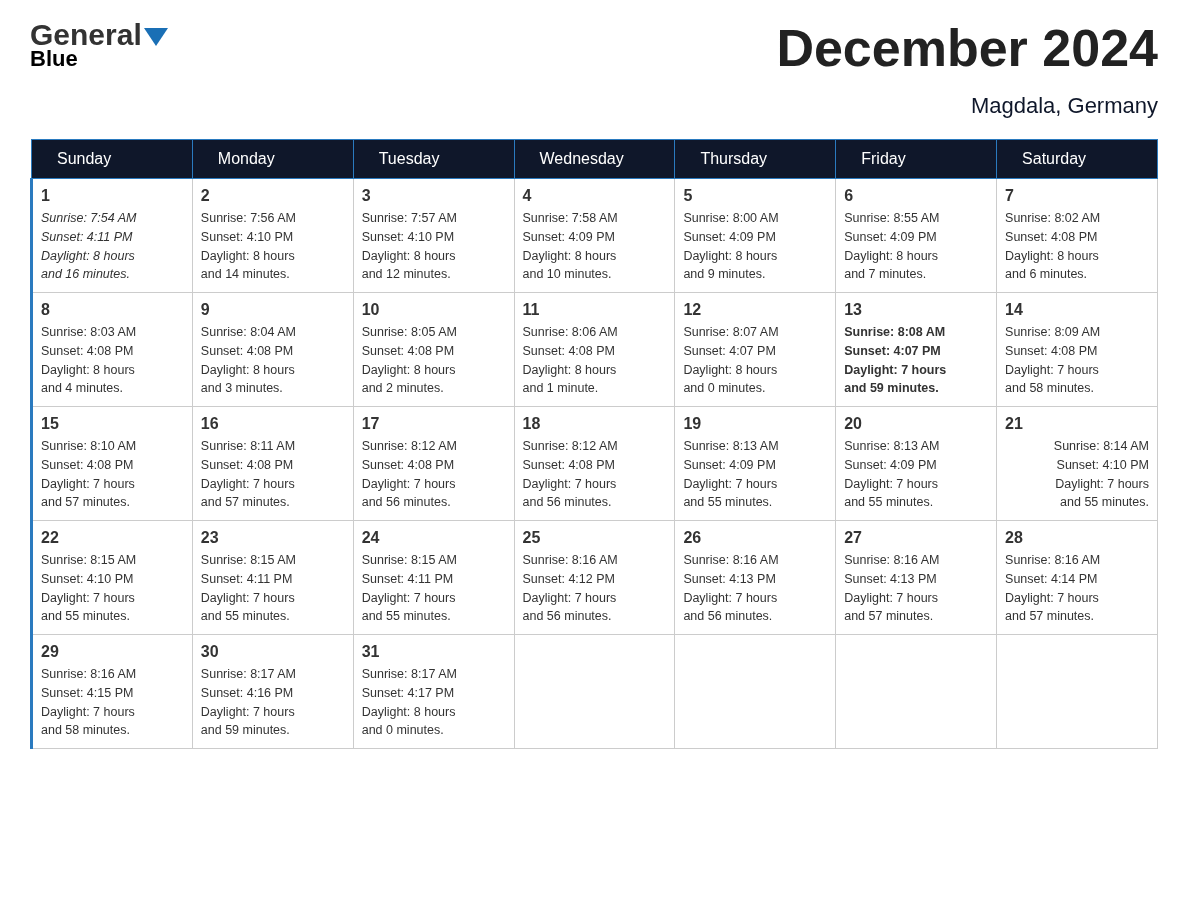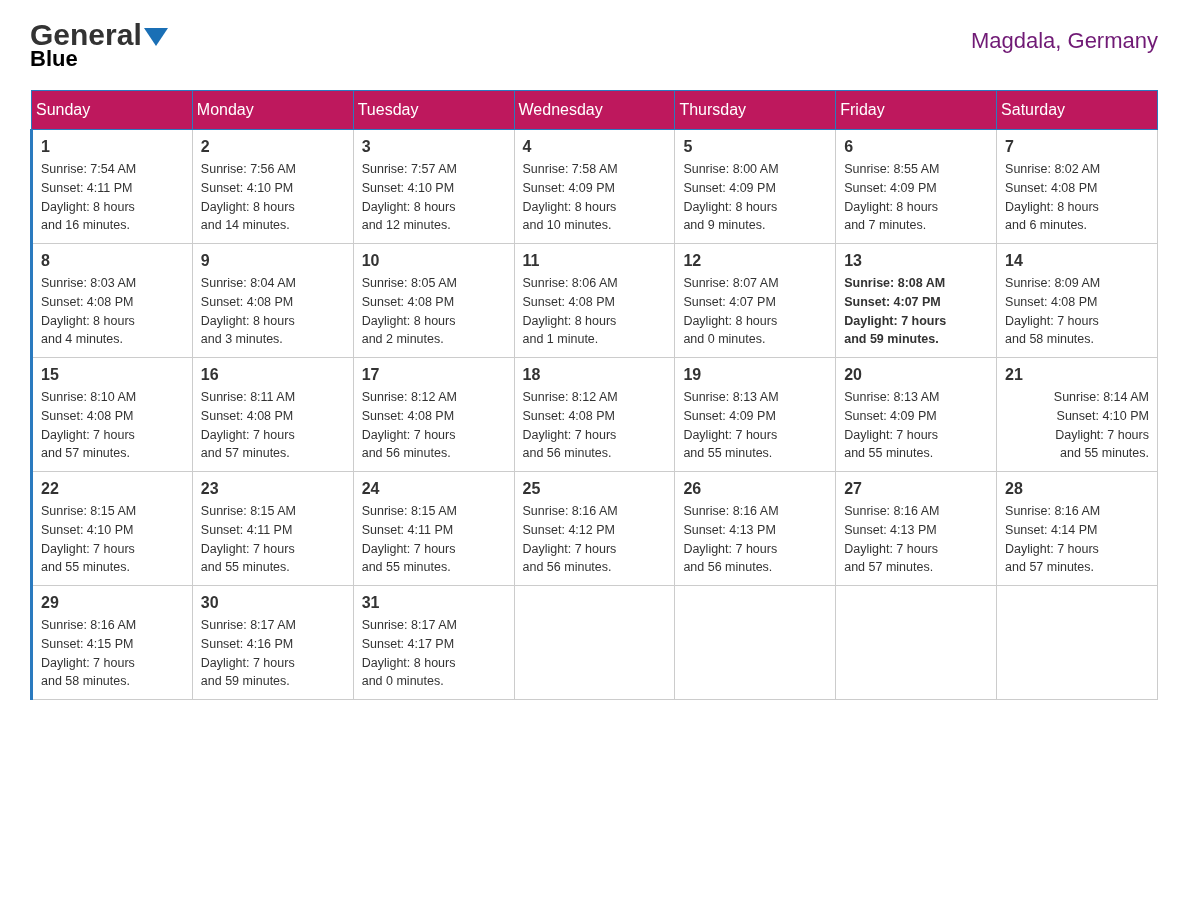--- a/index.html
+++ b/index.html
@@ -21,34 +21,34 @@
       text-align: right;
     }
     .month-title {
       font-size: 52px;
       font-weight: bold;
       color: #222;
       line-height: 1.1;
     }
     .location {
       font-size: 22px;
-      color: #701a75;
-      margin-top: 8px;
+      color: #0f172a;
+      margin-top: 16px;
     }
     table {
       width: 100%;
       border-collapse: collapse;
       table-layout: fixed;
     }
     th {
-      background-color: #be185d;
+      background-color: #0f172a;
       color: #fff;
       font-size: 16px;
       font-weight: normal;
-      padding: 10px 4px;
+      padding: 10px 25px;
       text-align: left;
       border: 1px solid #2a7abf;
     }
     td {
       vertical-align: top;
       padding: 8px;
       border: 1px solid #ccc;
       font-size: 13px;
       color: #333;
       height: 110px;
@@ -114,41 +114,42 @@
   <div class="logo-wrapper">
     <div class="logo-text-block">
       <div class="logo-general">
         <span>General</span>
           <span class="logo-arrow"></span>
       </div>
       <div class="logo-blue-word">Blue</div>
     </div>
   </div>
   <div class="title-area">
+    <div class="month-title">December 2024</div>
     <div class="location">Magdala, Germany</div>
   </div>
 </div>
 
 <table>
   <thead>
     <tr>
     <th>Sunday</th>
         <th>Monday</th>
         <th>Tuesday</th>
         <th>Wednesday</th>
         <th>Thursday</th>
         <th>Friday</th>
         <th>Saturday</th>
       </tr>
   </thead>
   <tbody id="calendar-body">
   <tr>
         <td>
           <span class="day-num">1</span>
-          <div class="day-info" style="white-space: pre-line;">Sunrise: 7:54 AM
+          <div class="day-info" style="white-space: pre-line; font-style: italic;">Sunrise: 7:54 AM
 Sunset: 4:11 PM
 Daylight: 8 hours
 and 16 minutes.</div>
         </td>
         <td>
           <span class="day-num">2</span>
           <div class="day-info" style="white-space: pre-line;">Sunrise: 7:56 AM
 Sunset: 4:10 PM
 Daylight: 8 hours
 and 14 minutes.</div>

